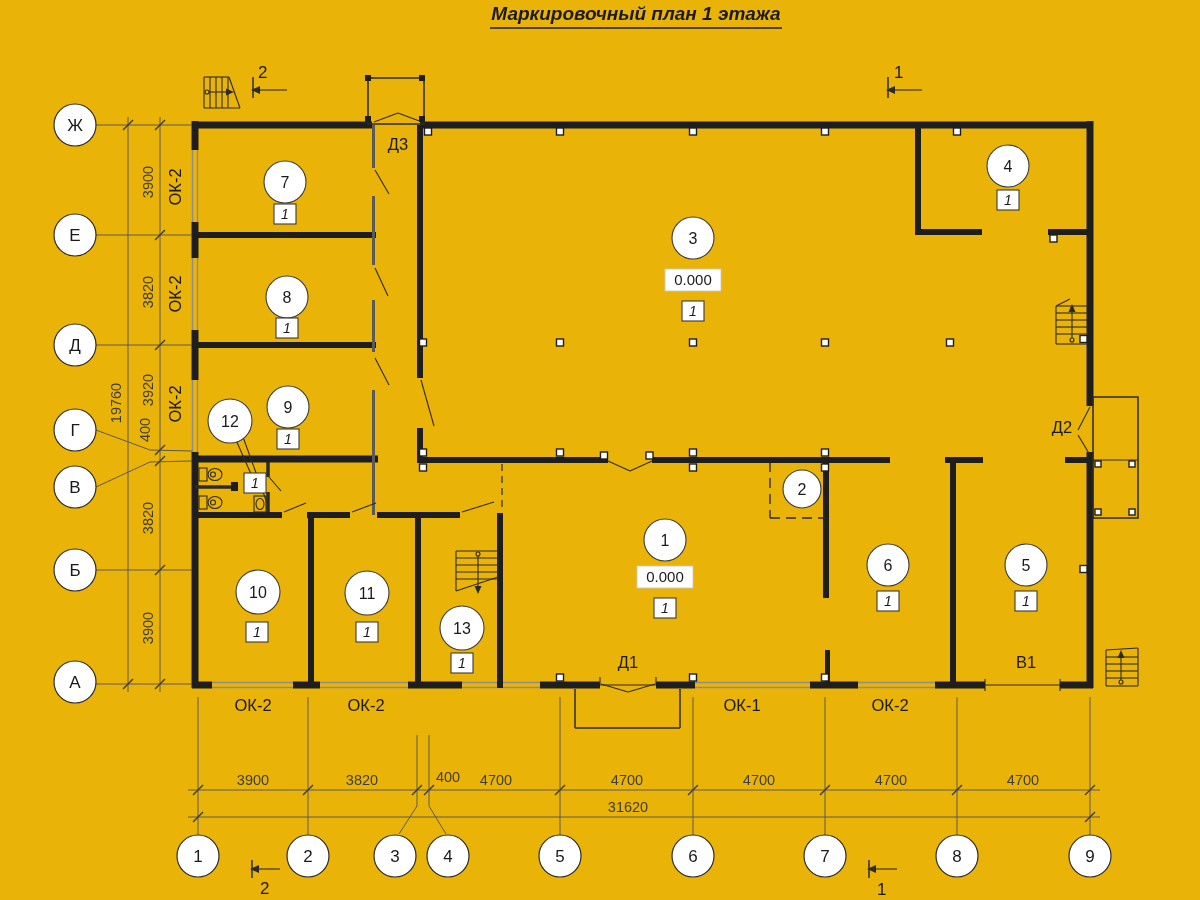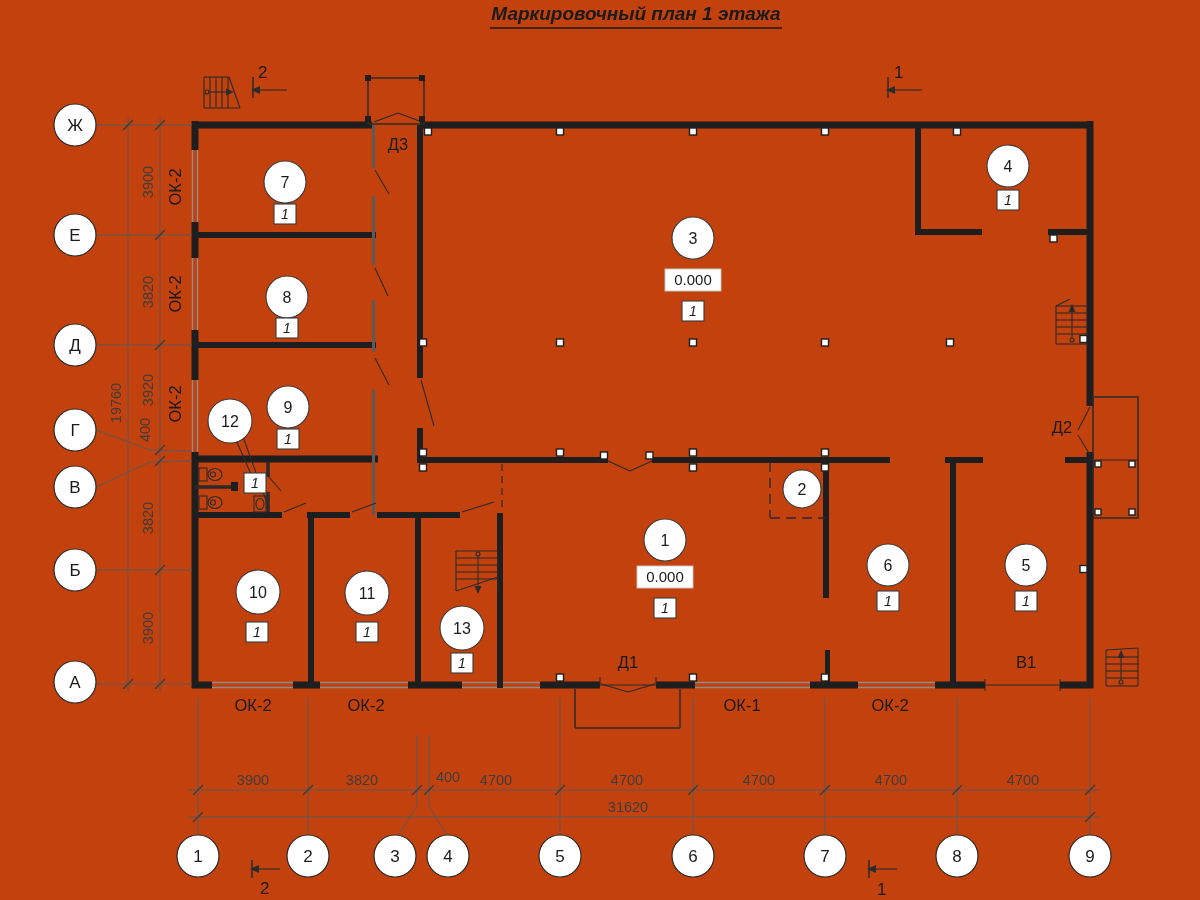--- a/index.html
+++ b/index.html
@@ -1,16 +1,16 @@
 <!DOCTYPE html>
 <html><head>
 <meta charset="utf-8">
 <style>
   html,body{margin:0;padding:0;background:#f4f4f4;}
-  .page{width:1200px;height:900px;background:#c2410c;position:relative;margin:0 auto;}
+  .page{width:1200px;height:900px;background:#eab308;position:relative;margin:0 auto;}
   svg{display:block;}
   text{font-family:"Liberation Sans","DejaVu Sans",sans-serif;fill:#1a1a1a;}
   .t-title{font-size:19px;font-style:italic;font-weight:bold;}
   .t-axis{font-size:17px;}
   .t-dim{font-size:14.5px;fill:#3d3d3d;}
   .t-room{font-size:16px;}
   .t-floor{font-size:14px;font-style:italic;}
   .t-elev{font-size:15px;}
   .t-open{font-size:16.5px;}
   .t-sec{font-size:17px;}

